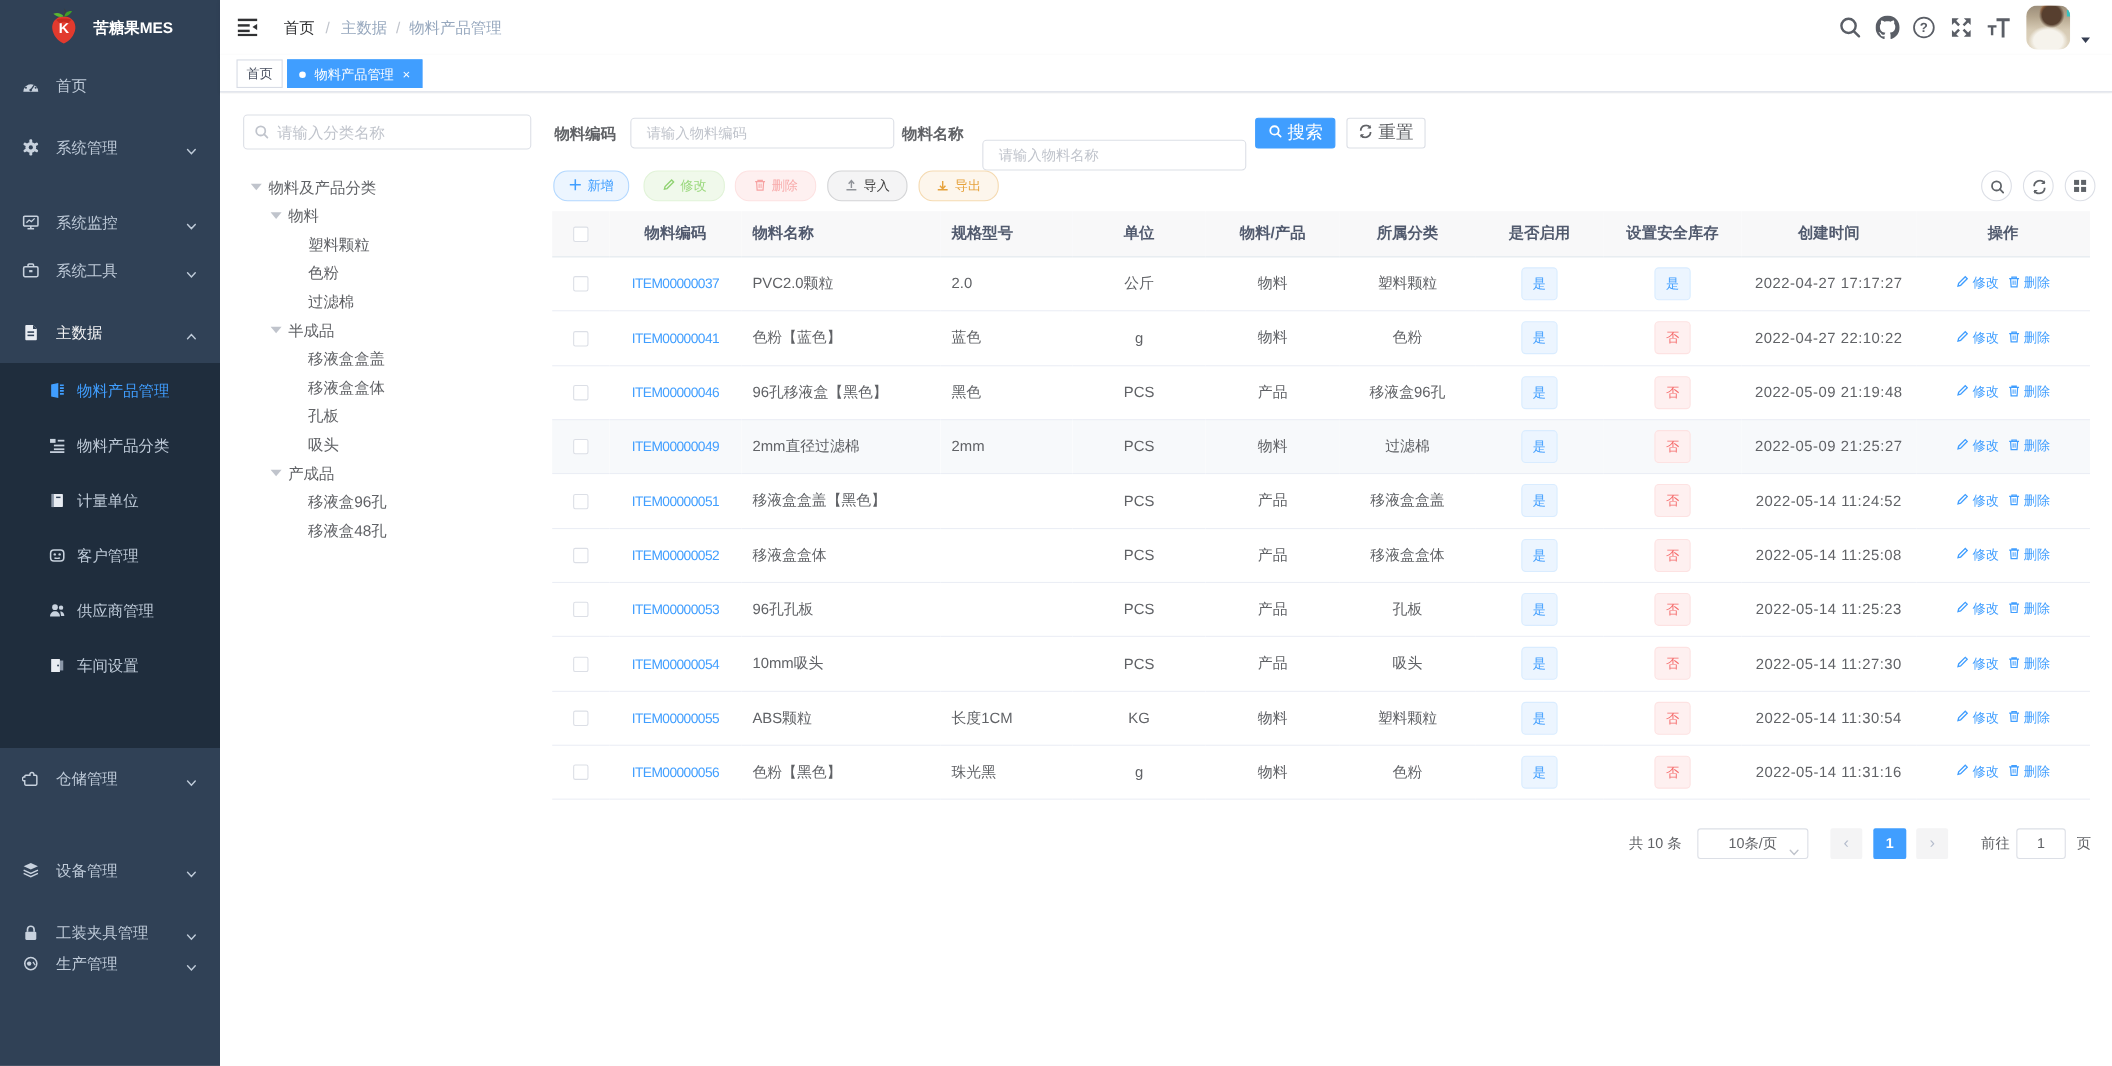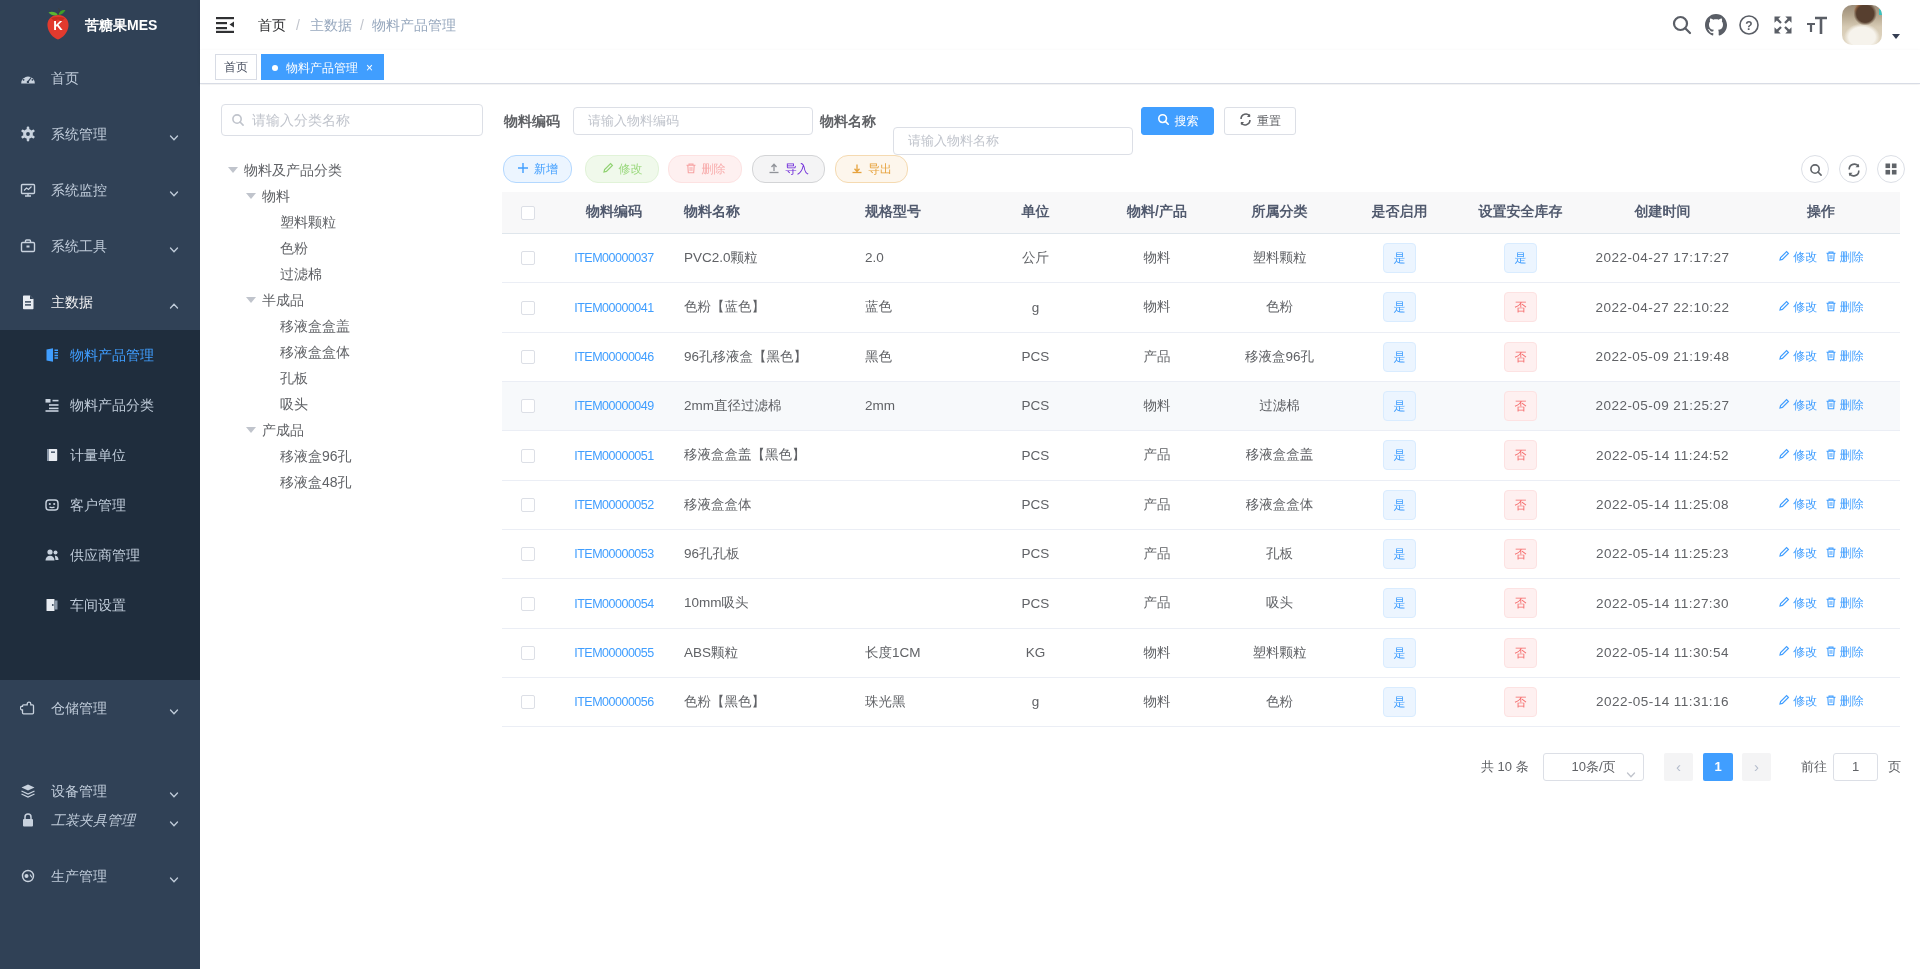--- a/index.html
+++ b/index.html
@@ -44,21 +44,21 @@
 
 #treeSearch{position:absolute;left:221px;top:104px;width:262px;height:32px;border:1px solid #dcdfe6;border-radius:4px;background:#fff;}
 #treeSearch .ph{position:absolute;left:30px;top:0;line-height:30px;color:#c0c4cc;font-size:14px;}
 #treeSearch svg{position:absolute;left:9px;top:8px;}
 .tnode{position:absolute;height:26px;line-height:26px;font-size:14px;color:#606266;}
 .tcaret{position:absolute;width:0;height:0;border-left:5px solid transparent;border-right:5px solid transparent;border-top:6px solid #c0c4cc;}
 
 .flabel{position:absolute;top:107px;height:28px;line-height:28px;font-size:14px;font-weight:bold;color:#606266;}
 .finput{position:absolute;top:107px;height:28px;border:1px solid #dcdfe6;border-radius:4px;background:#fff;}
 .finput .ph{position:absolute;left:14px;top:0;line-height:26px;color:#c0c4cc;font-size:13px;}
-.btn{position:absolute;top:107px;height:28px;border-radius:3px;font-size:12px;text-align:center;}
+.btn{position:absolute;top:107px;height:28px;border-radius:3px;font-size:16px;text-align:center;}
 .btn .bi{display:inline-block;vertical-align:-1px;margin-right:5px;}
 .tbtn .bi{display:inline-block;vertical-align:-1px;margin-right:5px;}
 
 .tbtn{position:absolute;top:155px;height:28px;border-radius:13px;font-size:12px;border:1px solid;line-height:26px;text-align:center;}
 .cbtn{position:absolute;top:155px;width:28px;height:28px;border-radius:50%;border:1px solid #dcdfe6;background:#fff;}
 .cbtn svg{position:absolute;left:7px;top:7px;}
 
 #tbl{position:absolute;left:502px;top:192px;width:1398px;border-collapse:collapse;table-layout:fixed;font-size:13.5px;color:#606266;}
 #tbl th{height:41px;background:#f8f8f9;color:#515a6e;font-weight:bold;font-size:14px;border-bottom:1px solid #dfe6ec;padding:0 10px;}
 #tbl td{height:49px;border-bottom:1px solid #ebeef5;padding:0 10px;overflow:hidden;white-space:nowrap;}
@@ -115,21 +115,21 @@
           <rect x="6.7" y="0.6" width="2.6" height="3.4" rx="1.1" fill="#c8d2de" transform="rotate(240 8 8)"></rect>
           <rect x="6.7" y="0.6" width="2.6" height="3.4" rx="1.1" fill="#c8d2de" transform="rotate(300 8 8)"></rect>
           <circle cx="8" cy="8" r="4.9" fill="#c8d2de"></circle>
           <circle cx="8" cy="8" r="1.9" fill="#304156"></circle>
         </svg></span>
       <span class="tx">系统管理</span>
       <span class="ar"><svg width="10" height="10" viewBox="0 0 10 10" style="">
           <path d="M1.5 3l3.5 3.8L8.5 3" fill="none" stroke="#bfcbd9" stroke-width="1.3" stroke-linecap="round"></path>
         </svg></span>
     </div>
-<div class="mi" style="top:162px;padding-left:41px;">
+<div class="mi" style="top:174px;padding-left:41px;">
       <span class="ic"><svg width="16" height="16" viewBox="0 0 16 16" style="">
           <rect x="1.5" y="2.5" width="13" height="9" rx="1" fill="none" stroke="#c8d2de" stroke-width="1.4"></rect>
           <path d="M4 8.5l2.5-2.5 2 1.5 3-3" fill="none" stroke="#c8d2de" stroke-width="1.2"></path>
           <path d="M8 11.5v2.5M5 14h6" stroke="#c8d2de" stroke-width="1.4"></path>
         </svg></span>
       <span class="tx">系统监控</span>
       <span class="ar"><svg width="10" height="10" viewBox="0 0 10 10" style="">
           <path d="M1.5 3l3.5 3.8L8.5 3" fill="none" stroke="#bfcbd9" stroke-width="1.3" stroke-linecap="round"></path>
         </svg></span>
     </div>
@@ -220,21 +220,21 @@
       <span class="ic"><svg width="16" height="16" viewBox="0 0 16 16" style="">
           <path d="M8 1.5l6.5 3L8 7.5l-6.5-3z" fill="#c8d2de"></path>
           <path d="M1.5 8l6.5 3 6.5-3" fill="none" stroke="#c8d2de" stroke-width="1.3"></path>
           <path d="M1.5 11l6.5 3 6.5-3" fill="none" stroke="#c8d2de" stroke-width="1.3"></path>
         </svg></span>
       <span class="tx">设备管理</span>
       <span class="ar"><svg width="10" height="10" viewBox="0 0 10 10" style="">
           <path d="M1.5 3l3.5 3.8L8.5 3" fill="none" stroke="#bfcbd9" stroke-width="1.3" stroke-linecap="round"></path>
         </svg></span>
     </div>
-<div class="mi" style="top:792px;font-style:italic;">
+<div class="mi" style="top:820px;">
       <span class="ic"><svg width="16" height="16" viewBox="0 0 16 16" style="">
           <rect x="3" y="7" width="10" height="7.5" rx="1" fill="#c8d2de"></rect>
           <path d="M5 7V5a3 3 0 0 1 6 0v2" fill="none" stroke="#c8d2de" stroke-width="1.5"></path>
         </svg></span>
       <span class="tx">工装夹具管理</span>
       <span class="ar"><svg width="10" height="10" viewBox="0 0 10 10" style="">
           <path d="M1.5 3l3.5 3.8L8.5 3" fill="none" stroke="#bfcbd9" stroke-width="1.3" stroke-linecap="round"></path>
         </svg></span>
     </div>
 <div class="mi" style="top:848px;">
@@ -345,21 +345,21 @@
 <div class="tbtn" style="left:503px;width:69px;background:#ecf5ff;border-color:#b3d8ff;color:#409eff;"><span class="bi"><svg width="12" height="12" viewBox="0 0 12 12" style="">
         <path d="M6 1v10M1 6h10" stroke="#409eff" stroke-width="1.4"></path>
       </svg></span>新增</div>
 <div class="tbtn" style="left:585px;width:74px;background:#f0f9eb;border-color:#e1f3d8;color:#9cd97f;"><span class="bi"><svg width="12" height="12" viewBox="0 0 12 12" style="">
         <path d="M2.0 10.0l0.6-2.4 6.0-6.0 1.8 1.8-6.0 6.0z" fill="none" stroke="#8fd270" stroke-width="1.2"></path>
       </svg></span>修改</div>
 <div class="tbtn" style="left:668px;width:74px;background:#fef0f0;border-color:#fde2e2;color:#f8abab;"><span class="bi"><svg width="12" height="12" viewBox="0 0 12 12" style="">
         <path d="M1.5 3.2h9.0M4.0 3.2V2.0h4.0v1.2M2.8 3.2l0.5 7.6h5.4l0.5-7.6" fill="none" stroke="#f7a3a3" stroke-width="1.1"></path>
         <path d="M5.1 5.0v4.0M6.9 5.0v4.0" stroke="#f7a3a3" stroke-width="0.9"></path>
       </svg></span>删除</div>
-<div class="tbtn" style="left:752px;width:73px;background:#f4f4f5;border-color:#d3d4d6;color:#6d28d9;"><span class="bi"><svg width="12" height="12" viewBox="0 0 12 12" style="">
+<div class="tbtn" style="left:752px;width:73px;background:#f4f4f5;border-color:#d3d4d6;color:#404040;"><span class="bi"><svg width="12" height="12" viewBox="0 0 12 12" style="">
         <path d="M6 9V2.5M3.5 5L6 2.2 8.5 5" fill="none" stroke="#909399" stroke-width="1.3"></path>
         <path d="M1.5 10.5h9" stroke="#909399" stroke-width="1.3"></path>
       </svg></span>导入</div>
 <div class="tbtn" style="left:835px;width:73px;background:#fdf6ec;border-color:#f5dab1;color:#e6a23c;"><span class="bi"><svg width="12" height="12" viewBox="0 0 12 12" style="">
         <path d="M6 2.5V9M3.5 6.8L6 9.5 8.5 6.8" fill="none" stroke="#e6a23c" stroke-width="1.3"></path>
         <path d="M1.5 10.5h9" stroke="#e6a23c" stroke-width="1.3"></path>
       </svg></span>导出</div>
 <div class="cbtn" style="left:1801px;">
     <svg width="14" height="14" viewBox="0 0 14 14" style="">
       <circle cx="6.045454545454545" cy="6.045454545454545" r="4.136363636363637" fill="none" stroke="#5f6368" stroke-width="1.6"></circle>

